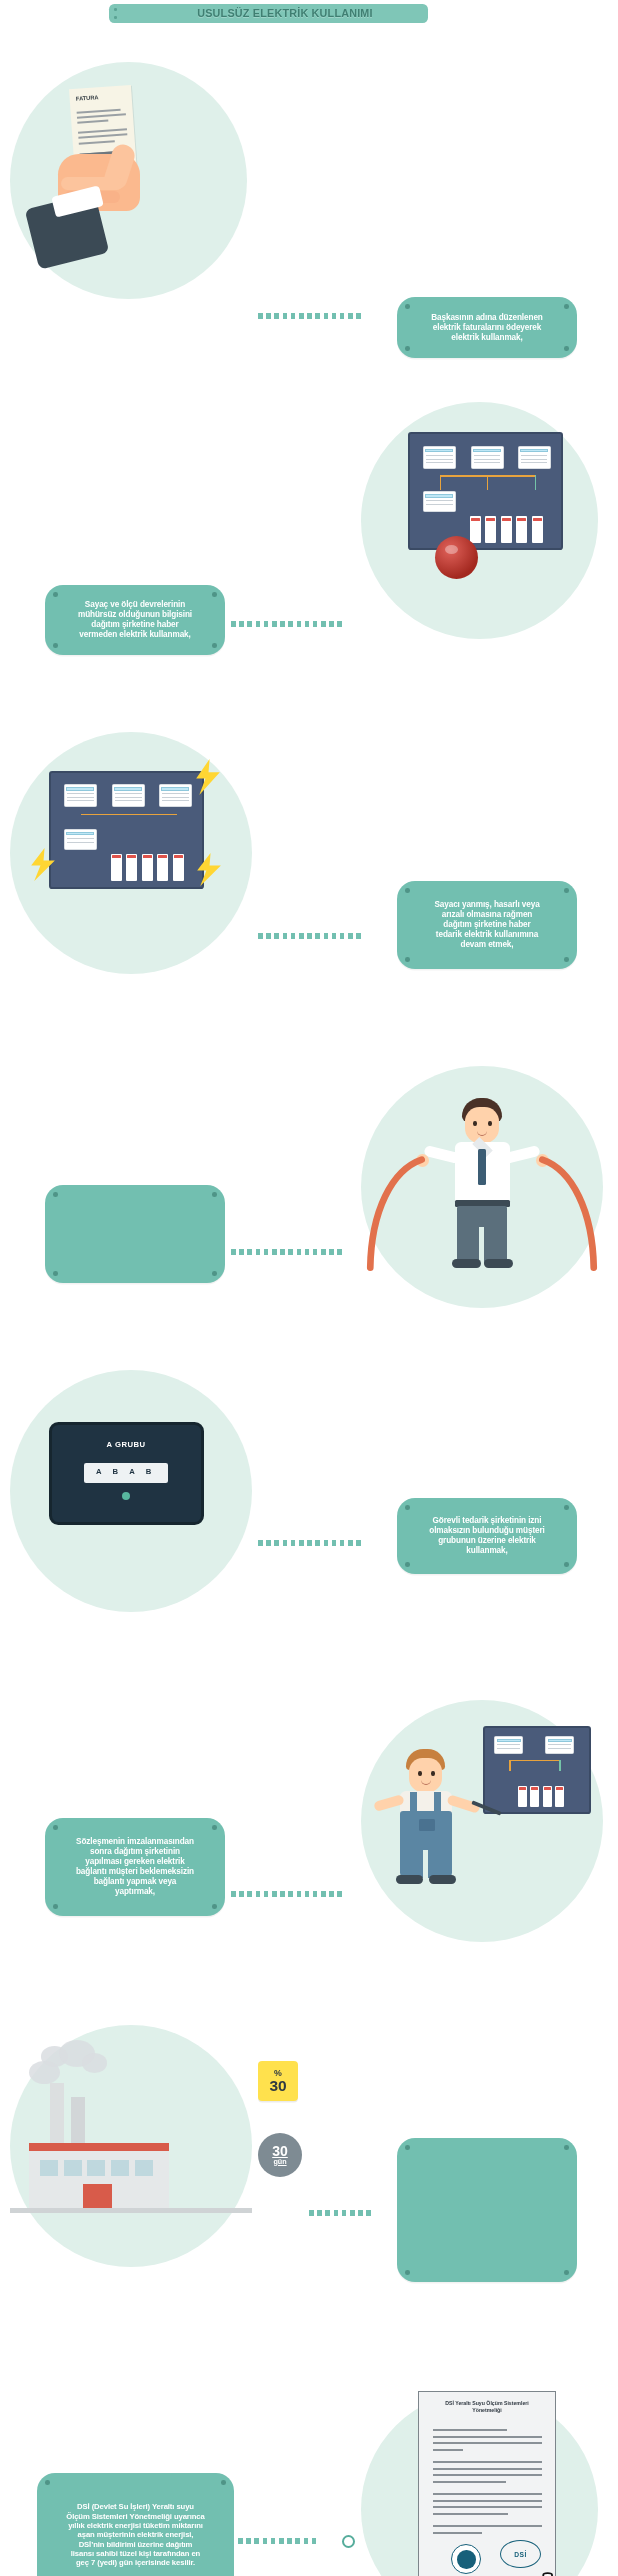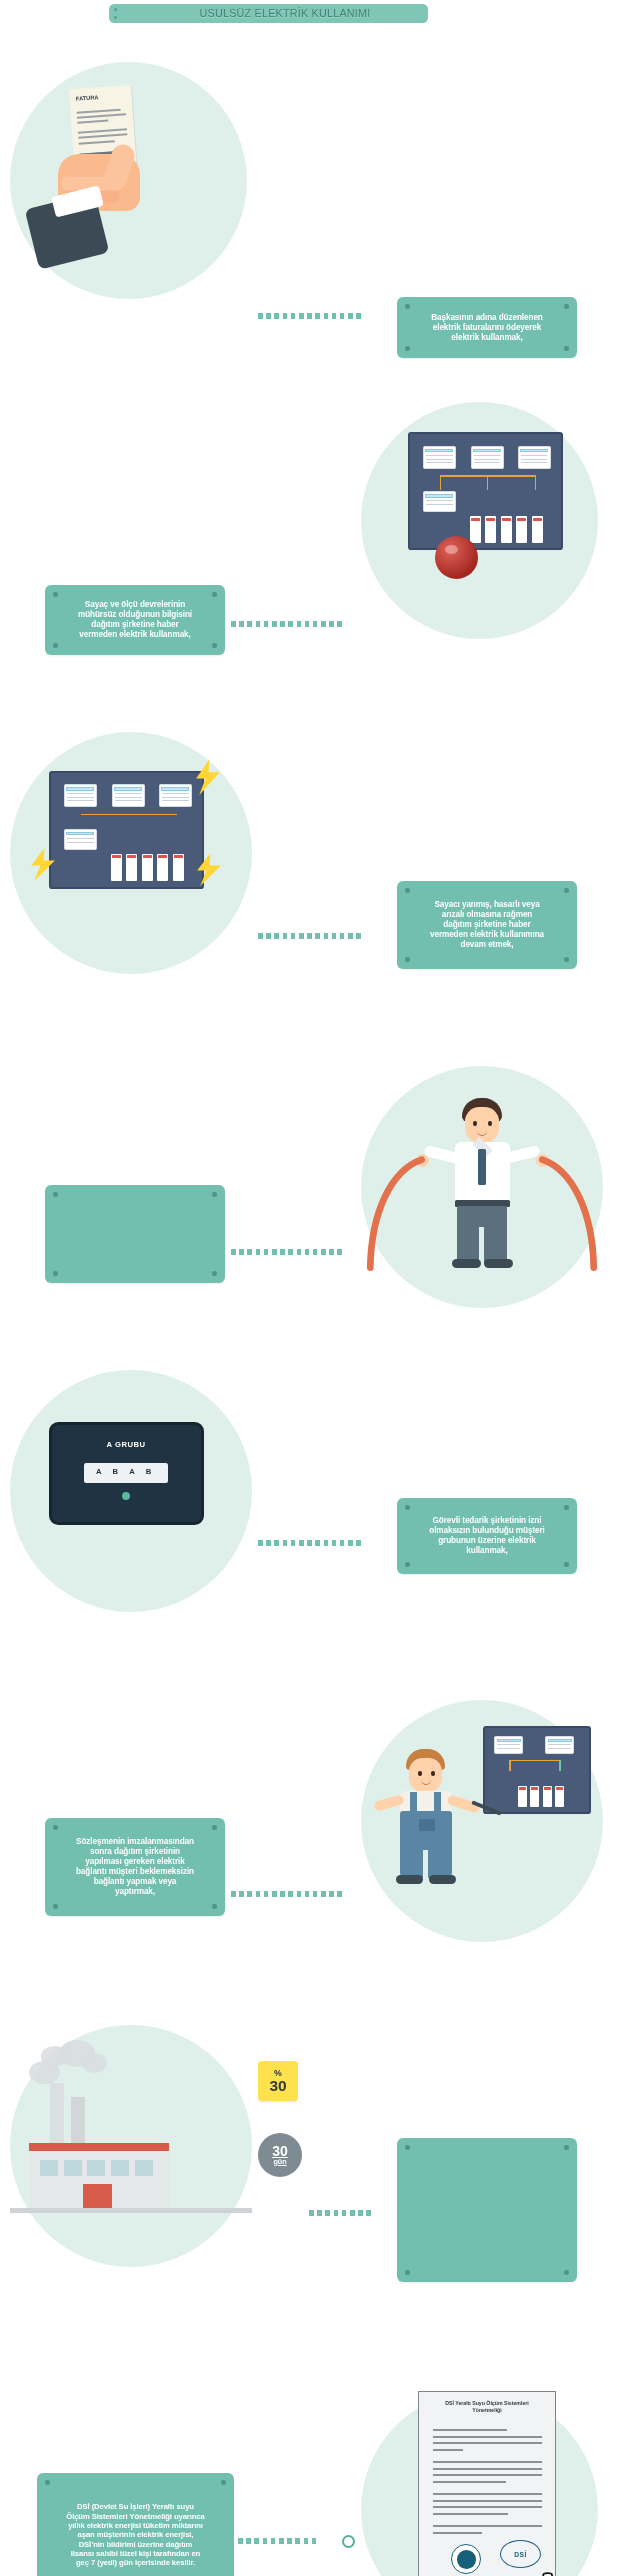--- a/index.html
+++ b/index.html
@@ -6,21 +6,21 @@
   *{box-sizing:border-box;margin:0;padding:0;}
   html,body{background:#ffffff;}
   body{
     width:618px;height:3160px;position:relative;overflow:hidden;
     font-family:"Liberation Sans","DejaVu Sans",sans-serif;
     background:#ffffff;
   }
 
   
   .plaque{
-    position:absolute;background:#72bfb0;border-radius:6px;
+    position:absolute;background:#72bfb0;border-radius:18px;
     color:#ffffff;text-align:center;font-weight:bold;line-height:1.22;
     display:flex;align-items:center;justify-content:center;
     padding:13.4px 13.4px;box-shadow:0 1.5px 0 rgba(0,0,0,.05);
     letter-spacing:-0.1px;
   }
   .plaque .txt{white-space:pre-line;display:block;width:100%;}
   .plaque::before,.plaque::after{
     content:"";position:absolute;width:4.6px;height:4.6px;border-radius:50%;
     background:#4f9487;
   }
@@ -31,21 +31,21 @@
   .rivets-b i:first-child{left:8.2px;}
   .rivets-b i:last-child{right:8.2px;}
 
   
   #title-banner{
     position:absolute;left:109px;top:4.1px;width:319px;height:18.5px;
     background:#7fc6b7;border-radius:5.2px;
     display:flex;align-items:center;justify-content:center;
   }
   #title-banner .txt{
-    color:#3f7f72;font-size:10.8px;font-weight:normal;letter-spacing:0.2px;
+    color:#3f7f72;font-size:10.8px;font-weight:bold;letter-spacing:0.2px;
     text-shadow:0 0.5px 0 rgba(255,255,255,.25);
     margin-left:33px;
   }
   #title-banner .rv{position:absolute;width:2.6px;height:2.6px;border-radius:50%;background:#5ba394;}
   #title-banner .rv.tl{left:5.2px;top:4.1px;}
   #title-banner .rv.bl{left:5.2px;bottom:4.1px;}
 
   
   .blob{position:absolute;border-radius:50%;background:#dff0ea;z-index:0;}
 
@@ -309,21 +309,21 @@
     <i></i>
     <i></i>
     <i></i>
     <i></i>
 </div>
 
 <div class="plaque" style="left:397px;top:881px;width:180px;height:88px;font-size:8.2px;">
   <span class="txt">Sayacı yanmış, hasarlı veya
 arızalı olmasına rağmen
 dağıtım şirketine haber
-vermeden elektrik kullanımına
+tedarik elektrik kullanımına
 devam etmek,</span>
   <span class="rivets-b">
       <i></i>
       <i></i>
     </span>
 </div>
 
 <div class="blob" style="left:361px;top:1066px;width:242px;height:242px;"></div>
 
 <div class="ill" style="left:361px;top:1072px;width:242px;height:242px;">

